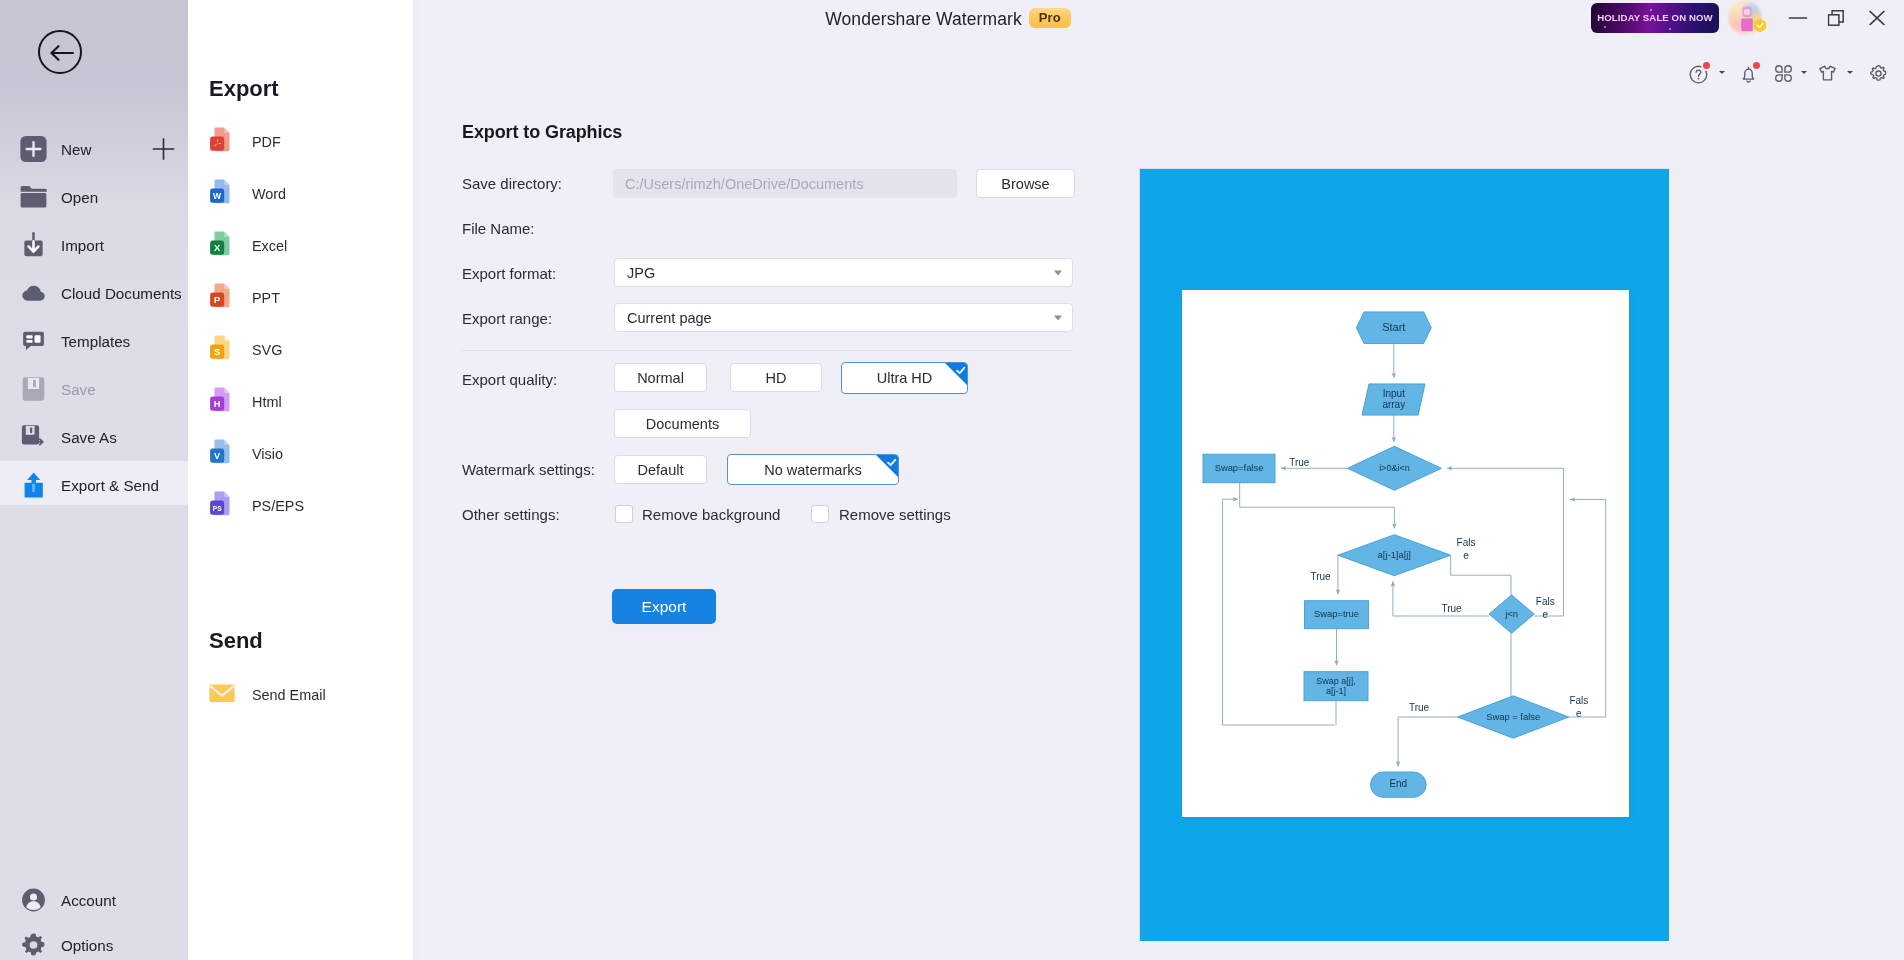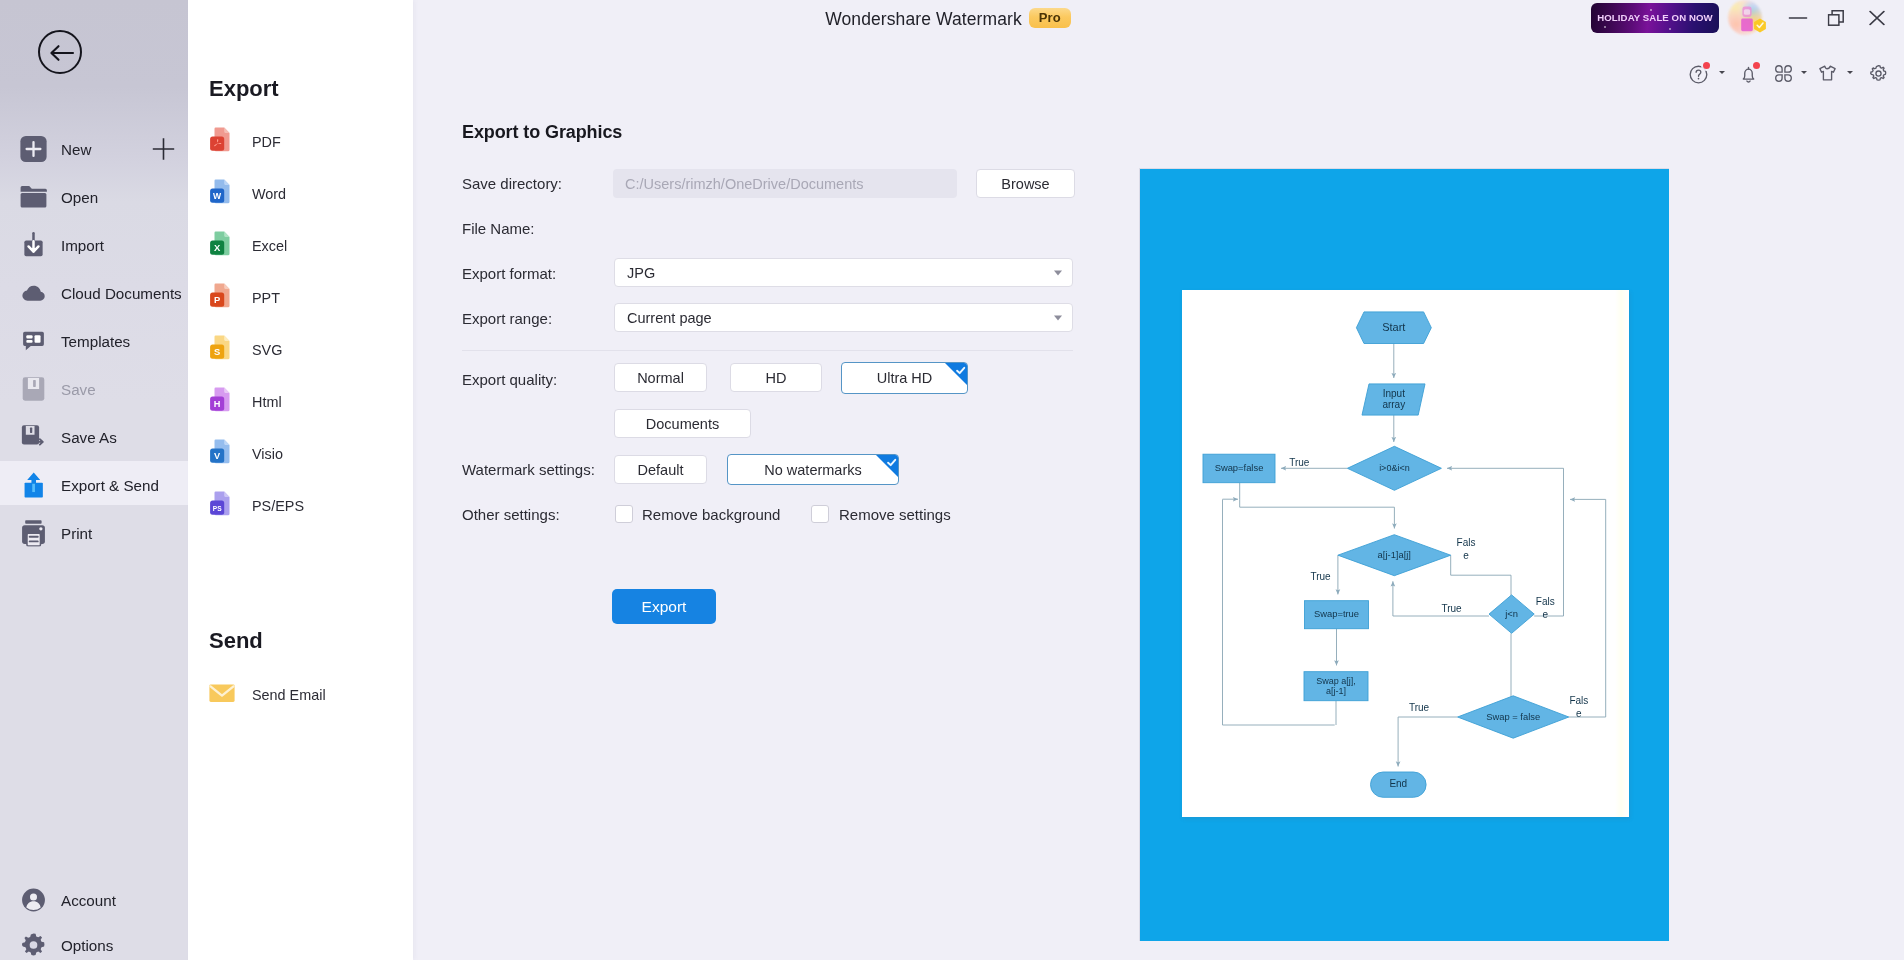--- a/index.html
+++ b/index.html
@@ -279,30 +279,20 @@
             </svg></span>
           <span class="nlabel">Save As</span>
         </div>
         <div class="navitem selected">
           <span class="nicon"><svg viewBox="0 0 26 26" width="27" height="27">
               <rect x="4.4" y="10.8" width="17.6" height="14.2" rx=".8" fill="#1184e8"></rect>
               <path d="M13.2 1 6.9 8.2h4.1v8.8h4.4V8.2h4.1z" fill="#1184e8"></path>
               <rect x="11.8" y="11.8" width="2.6" height="8" fill="#57bdfb"></rect>
             </svg></span>
           <span class="nlabel">Export &amp; Send</span>
-        </div>
-        <div class="navitem">
-          <span class="nicon"><svg viewBox="0 0 26 26" width="27" height="27">
-              <rect x="5" y="0.7" width="15.8" height="3.5" rx=".8" fill="#5d5d72"></rect>
-              <rect x="2" y="5.5" width="22" height="18" rx="2.6" fill="#5d5d72"></rect>
-              <circle cx="20.1" cy="9" r="1.6" fill="#eceaf2"></circle>
-              <rect x="6.7" y="13.3" width="13" height="12.2" rx="1.3" fill="#eceaf2" stroke="#5d5d72" stroke-width="1.5"></rect>
-              <path d="M9.3 16.6h7.8M9.3 21.1h7.8" stroke="#5d5d72" stroke-width="1.8" stroke-linecap="round"></path>
-            </svg></span>
-          <span class="nlabel">Print</span>
         </div>
       </div>
     <div class="bottomnav" id="bottomnav">
         <div class="navitem">
           <span class="nicon"><svg viewBox="0 0 26 26" width="27" height="27">
               <circle cx="13" cy="13" r="11" fill="#5d5d72"></circle>
               <circle cx="13" cy="10.1" r="3.4" fill="#edecf2"></circle>
               <path d="M13 14.2c3.6 0 6.5 2.6 6.9 6a11 11 0 0 1-13.8 0c.4-3.4 3.3-6 6.9-6z" fill="#edecf2"></path>
             </svg></span>
           <span class="nlabel">Account</span>

